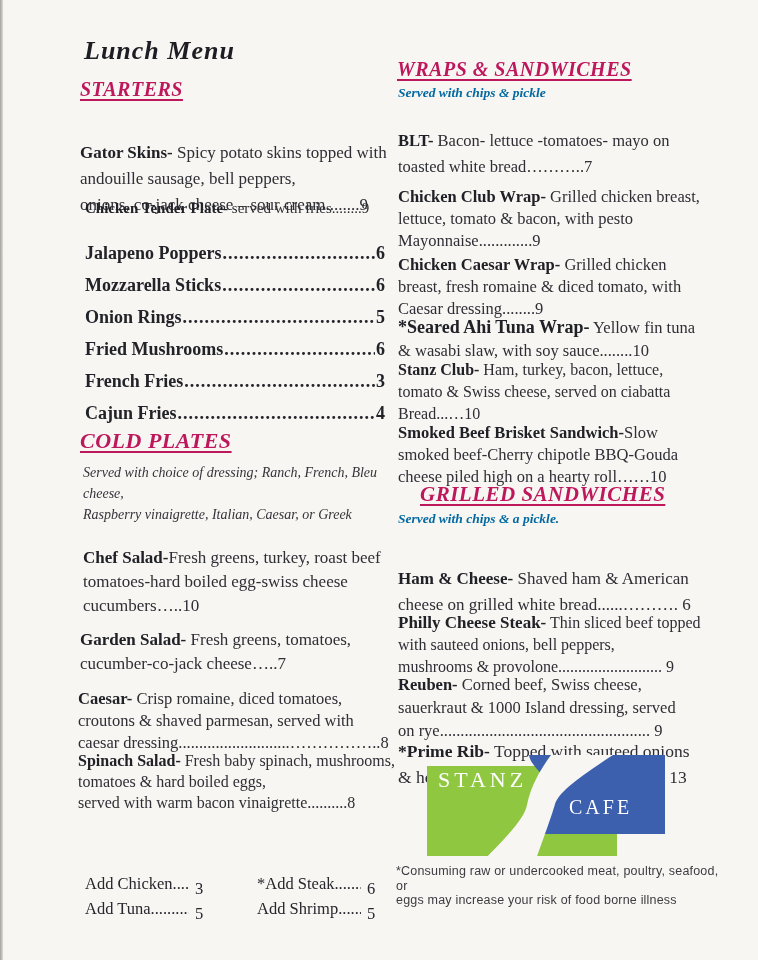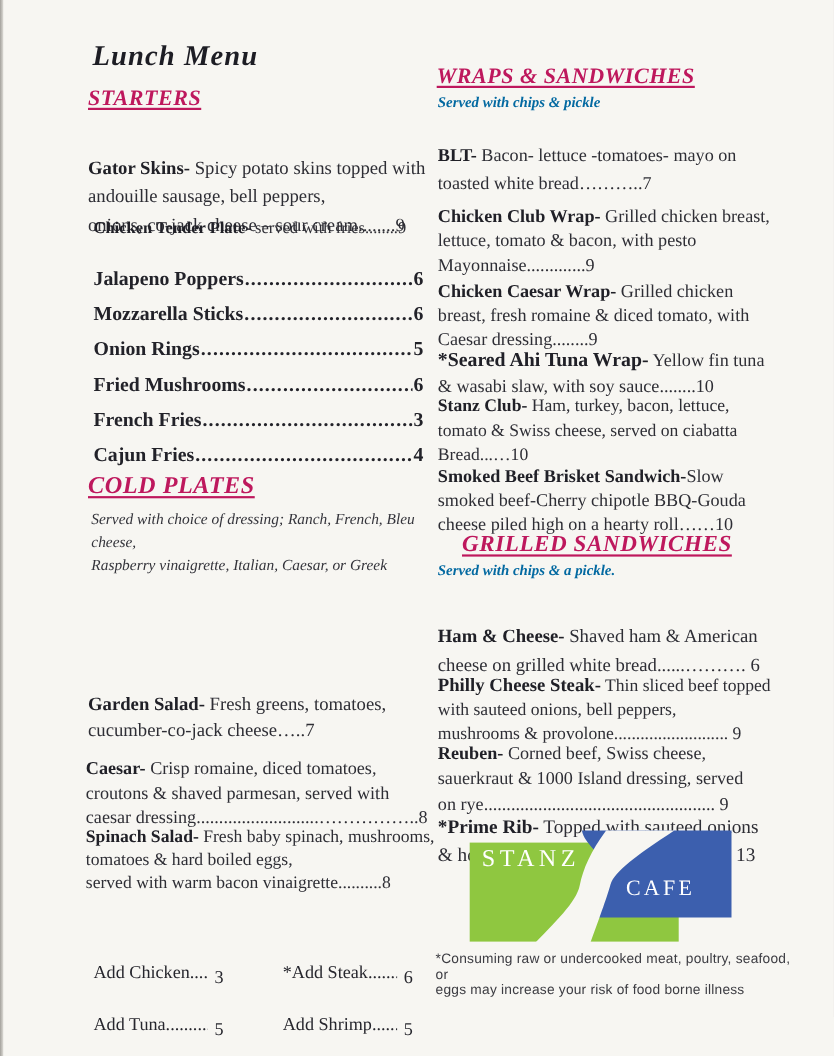--- a/index.html
+++ b/index.html
@@ -44,21 +44,21 @@
   .note-ital{
     font-size:14px;font-style:italic;line-height:21px;color:#33333a;
   }
   .small-ital{
     font-size:13.5px;font-style:italic;font-weight:bold;color:#0369a1;line-height:17px;
   }
   .item{width:336px;}
   .lh22{line-height:22px;} .lh23{line-height:23px;font-family:Liberation Serif, serif;} .lh21{line-height:21px;} .lh26{line-height:26px;}
   .f16{font-size:16px;} .f165{font-size:16.5px;} .f18{font-size:18px;}
   .addon-grid{
-    display:grid;grid-template-columns:172px auto;row-gap:22px;
+    display:grid;grid-template-columns:172px auto;row-gap:0;
     font-size:16.5px;color:#26262d;
   }
   .addon-cell .lbl{display:inline-block;width:104px;white-space:nowrap;overflow:hidden;}
   .addon-cell .prc{display:inline-block;margin-left:6px;}
   .disclaimer{
     font-family:"Liberation Sans","DejaVu Sans",sans-serif;
     font-size:12.5px;line-height:14.5px;color:#3c3c42;
     white-space:pre-line;letter-spacing:0.2px;
   }
   .logo-text{
@@ -117,20 +117,25 @@
         <span class="dots">............................................................</span>
         <span>4</span>
     </div>
   </div>
 
   <div class="b sec-head h22" style="left:80px;top:428px;">COLD PLATES</div>
 
   <div class="b note-ital pre" style="left:83px;top:462px;width:330px;">Served with choice of dressing; Ranch, French, Bleu cheese,
 Raspberry vinaigrette, Italian, Caesar, or Greek</div>
 
+  <div class="b body17 pre item" style="left:83px;top:522px;">
+    <span class="name">Chef Salad-</span><span>Fresh greens, turkey, roast beef
+tomatoes-hard boiled egg-swiss cheese
+cucumbers…..10</span>
+  </div>
 
   <div class="b body17 pre item" style="left:80px;top:604px;">
     <span class="name">Garden Salad-</span><span> Fresh greens, tomatoes,
 cucumber-co-jack cheese…..7</span>
   </div>
 
   <div class="b f165 lh22 pre item" style="left:78px;top:666px;">
     <span class="name">Caesar-</span><span> Crisp romaine, diced tomatoes,
 croutons &amp; shaved parmesan, served with
 caesar dressing...........................……………..8</span>

